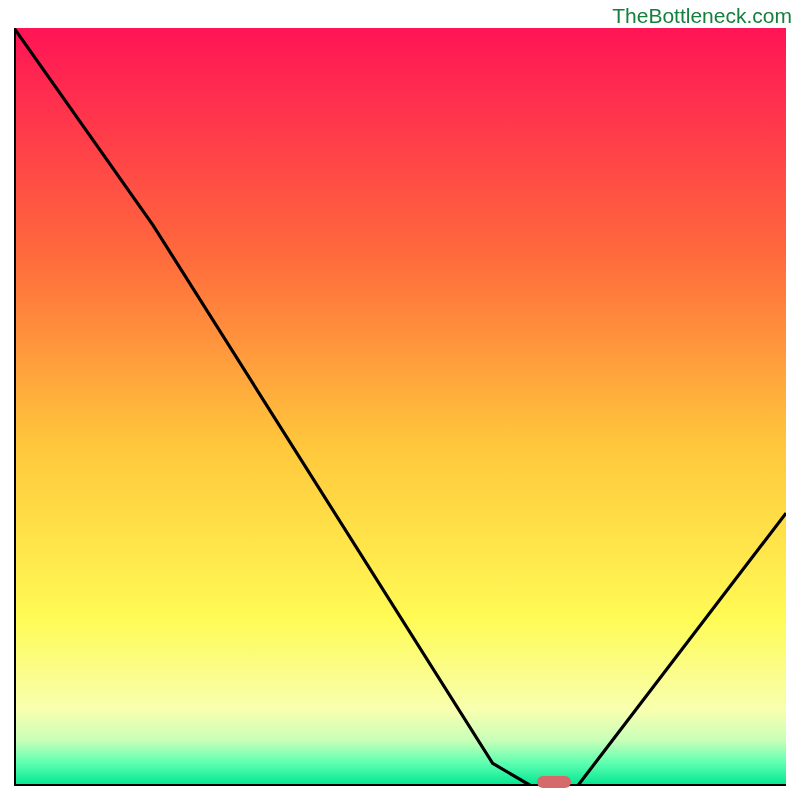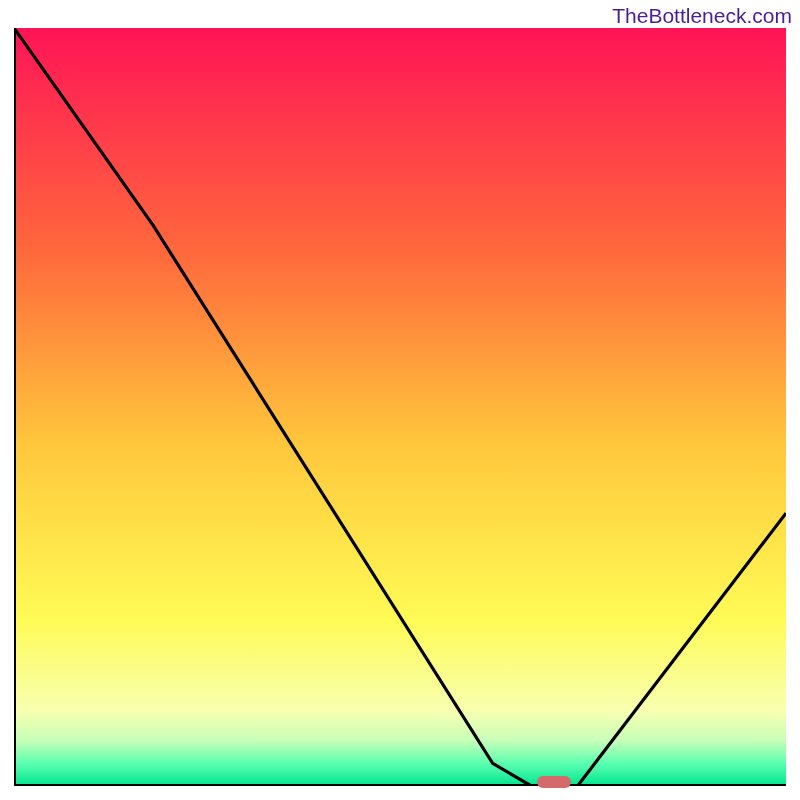--- a/index.html
+++ b/index.html
@@ -16,21 +16,21 @@
     }
     .container {
       width: 800px;
       height: 800px;
       position: relative;
     }
     .watermark {
       position: absolute;
       top: 4px;
       right: 8px;
-      color: #4c1d95;
+      color: #15803d;
       font-size: 21px;
       font-weight: normal;
       z-index: 10;
     }
     .chart-area {
       position: absolute;
       left: 14px;
       top: 28px;
       width: 772px;
       height: 758px;

